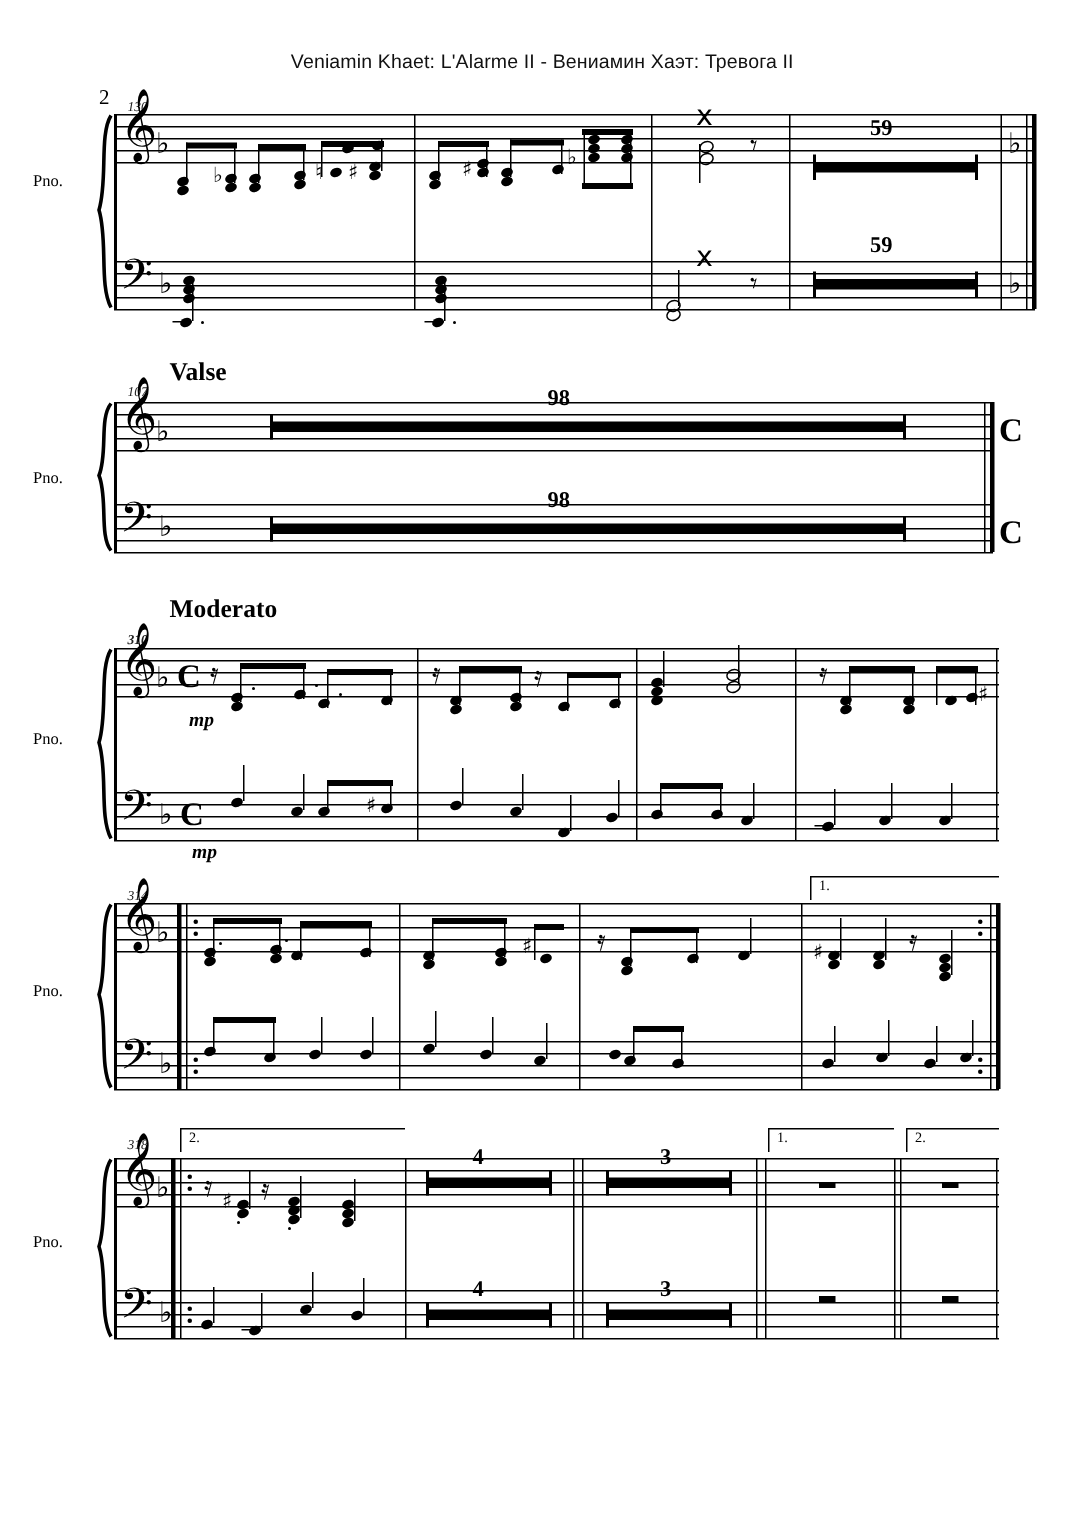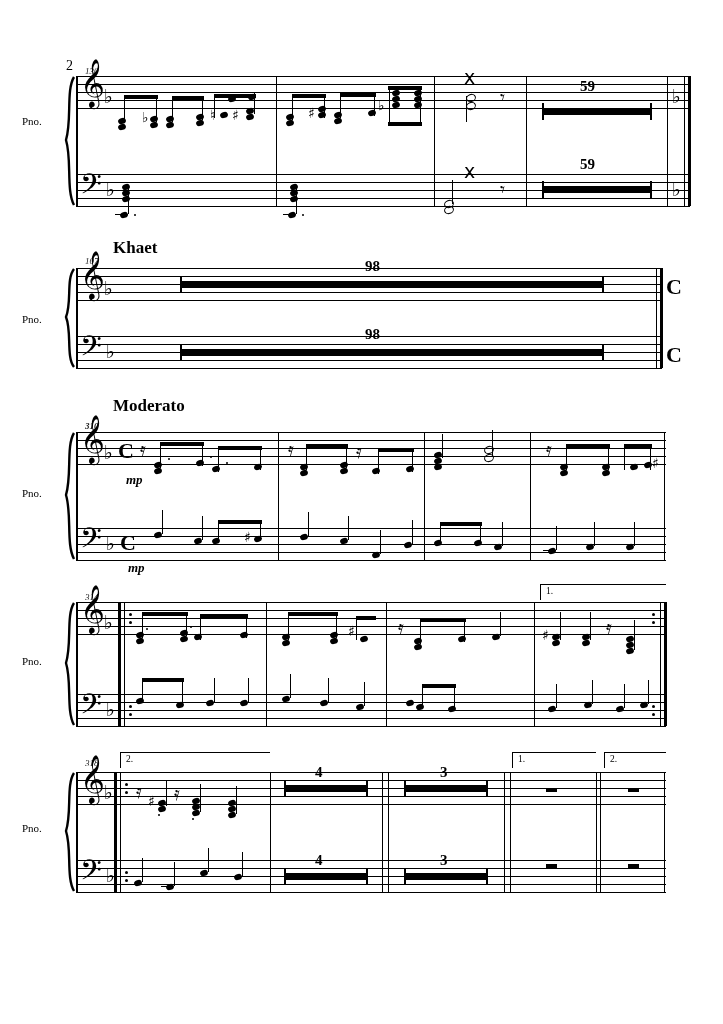--- a/index.html
+++ b/index.html
@@ -216,20 +216,21 @@
     height: 3px;
     border-radius: 50%;
     background: #000;
   }
 </style>
 </head>
 <body>
 
 <div class="page">
 
+  <div class="header-title">Veniamin Khaet: L'Alarme II - Вениамин Хаэт: Тревога II</div>
   <div class="page-number">2</div>
 
   <div class="system" style="top:0;">
     <div class="measure-number" style="left:85px; top:66px;">130</div>
     <div class="instrument-label" style="top:115px;">Pno.</div>
 
     <div class="brace" style="left:62px; top:76px;">
       <svg width="14" height="130" viewBox="0 0 14 130" xmlns="http://www.w3.org/2000/svg">
         <path d="M12 1 C4 14, 10 44, 4 64 C10 84, 4 114, 12 129" fill="none" stroke="#000" stroke-width="2.4"></path>
       </svg>
@@ -354,21 +355,21 @@
     <div class="stem" style="left:452px; top:180px; height:24px;"></div>
     <div class="rest" style="left:500px; top:180px;">𝄾</div>
 
     <div class="multirest-num" style="left:580px; top:156px;">59</div>
     <div class="multirest-bar" style="left:542px; top:186px; width:110px;"></div>
     <div class="multirest-cap" style="left:542px; top:181px;"></div>
     <div class="multirest-cap" style="left:650px; top:181px;"></div>
   </div>
 
   <div class="system" style="top:0;">
-    <div class="tempo-text" style="left:113px; top:238px;">Khaet</div>
+    <div class="tempo-text" style="left:113px; top:238px;">Valse</div>
     <div class="measure-number" style="left:85px; top:256px;">107</div>
     <div class="instrument-label" style="top:313px;">Pno.</div>
 
     <div class="brace" style="left:62px; top:268px;">
       <svg width="14" height="100" viewBox="0 0 14 100" xmlns="http://www.w3.org/2000/svg">
         <path d="M12 1 C4 11, 10 34, 4 49 C10 64, 4 89, 12 99" fill="none" stroke="#000" stroke-width="2.4"></path>
       </svg>
     </div>
     <div class="sysline" style="left:76px; top:268px; height:100px;"></div>
 

